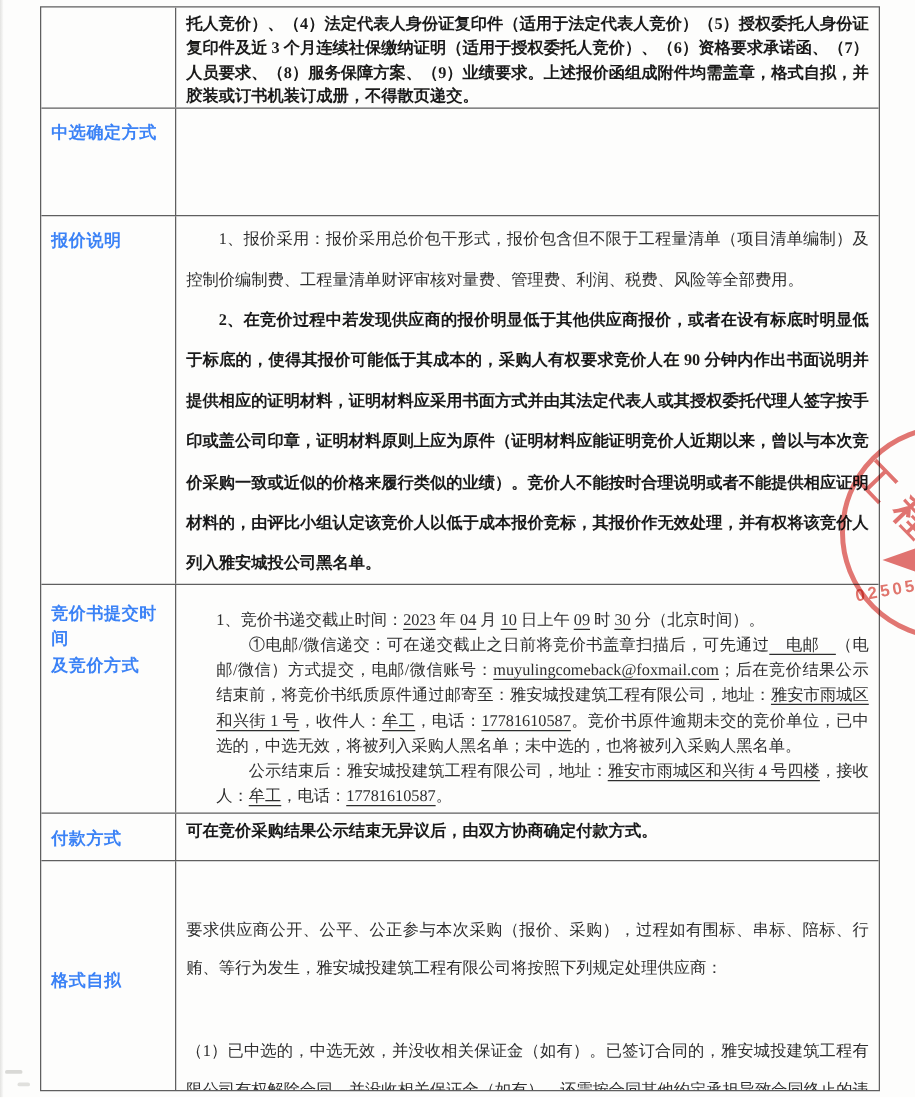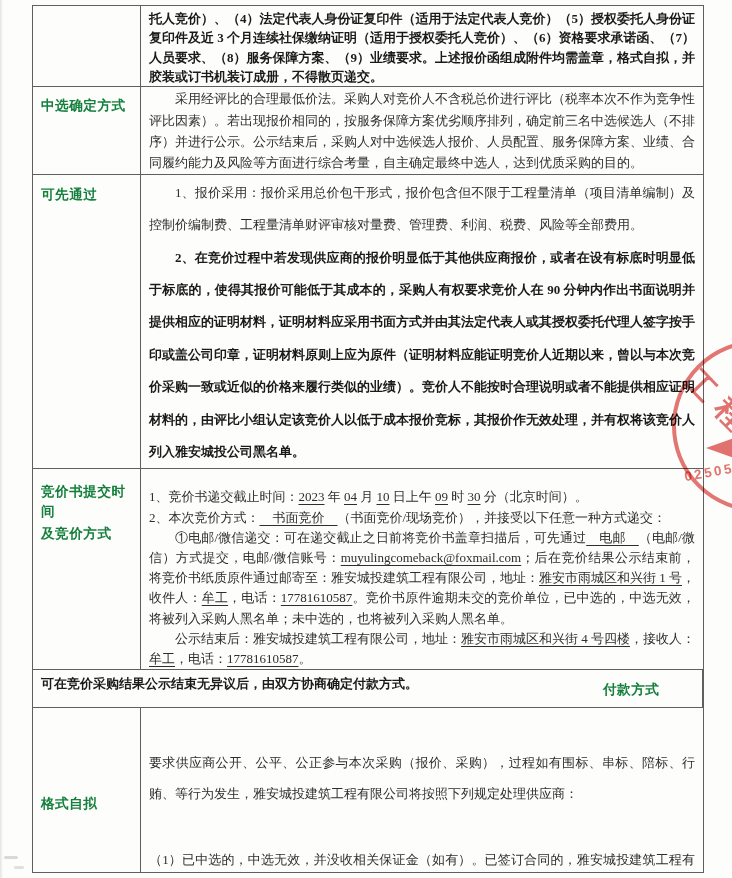--- a/index.html
+++ b/index.html
@@ -28,39 +28,39 @@
     border: 1px solid #5f5f5f;
     overflow: hidden;
     background: transparent;
   }
   .trow { display: flex; width: 100%; border-bottom: 1px solid #5f5f5f; }
   .trow:last-child { border-bottom: none; }
   .cell { min-height: 100%; }
   .cell.label {
     width: 108px; flex: 0 0 108px;
     border-right: 1px solid #5f5f5f;
-    font-weight: 700; color: #15803d;
+    font-weight: 700; color: #3b82f6;
     font-size: 13.6px;
     padding: 6px 2px 4px 8px;
     letter-spacing: 0.5px;
   }
   .cell.content {
     flex: 1 1 auto;
     padding: 0 8px;
     font-size: 13px;
     text-align: justify;
   }
   .cell.content p { text-align: justify; }
   .label-line { line-height: 20px; }
 
   
   .r1 { min-height: 78px; }
   .r2 { min-height: 86px; }
   .r3 { min-height: 294px; }
-  .r4 { min-height: 183px; }
+  .r4 { min-height: 183px; gap: 24px; }
   .r5 { min-height: 38px; }
   .r6 { min-height: 189px; }
 
   .r1 .content { padding-top: 3px; }
   .r2 .content { padding-top: 1px; }
   .r3 .content { padding-top: 2px; }
   .r4 .content { padding-top: 18px; }
   .r5 .content { padding-top: 4px; }
   .r6 .content { padding-top: 4px; }
 
@@ -106,51 +106,47 @@
       <div class="trow r1">
         <div class="cell label"></div>
         <div class="cell content sp-tight">
           <p class="bold"><span>托人竞价）、（4）法定代表人身份证复印件（适用于法定代表人竞价）（5）授权委托人身份证复印件及近 3 个月连续社保缴纳证明（适用于授权委托人竞价）、（6）资格要求承诺函、（7）人员要求、（8）服务保障方案、（9）业绩要求。上述报价函组成附件均需盖章，格式自拟，并胶装或订书机装订成册，不得散页递交。</span></p>
         </div>
       </div>
       <div class="trow r2">
         <div class="cell label">
           <div class="label-line">中选确定方式</div>
         </div>
-        <div class="cell content sp-normal">
-          <p class="ind "><span>采用经评比的合理最低价法。采购人对竞价人不含税总价进行评比（税率本次不作为竞争性评比因素）。若出现报价相同的，按服务保障方案优劣顺序排列，确定前三名中选候选人（不排序）并进行公示。公示结束后，采购人对中选候选人报价、人员配置、服务保障方案、业绩、合同履约能力及风险等方面进行综合考量，自主确定最终中选人，达到优质采购的目的。</span></p>
-        </div>
       </div>
       <div class="trow r3">
         <div class="cell label">
-          <div class="label-line">可先通过</div>
+          <div class="label-line">报价说明</div>
         </div>
         <div class="cell content sp-loose">
           <p class="ind "><span>1、报价采用：报价采用总价包干形式，报价包含但不限于工程量清单（项目清单编制）及控制价编制费、工程量清单财评审核对量费、管理费、利润、税费、风险等全部费用。</span></p>
           <p class="ind bold"><span>2、在竞价过程中若发现供应商的报价明显低于其他供应商报价，或者在设有标底时明显低于标底的，使得其报价可能低于其成本的，采购人有权要求竞价人在 90 分钟内作出书面说明并提供相应的证明材料，证明材料应采用书面方式并由其法定代表人或其授权委托代理人签字按手印或盖公司印章，证明材料原则上应为原件（证明材料应能证明竞价人近期以来，曾以与本次竞价采购一致或近似的价格来履行类似的业绩）。竞价人不能按时合理说明或者不能提供相应证明材料的，由评比小组认定该竞价人以低于成本报价竞标，其报价作无效处理，并有权将该竞价人列入雅安城投公司黑名单。</span></p>
         </div>
       </div>
       <div class="trow r4">
         <div class="cell label">
           <div class="label-line">竞价书提交时间</div>
           <div class="label-line">及竞价方式</div>
         </div>
         <div class="cell content sp-med">
           <p class=""><span>1、竞价书递交截止时间：</span><span class="ul">2023</span><span> 年 </span><span class="ul">04</span><span> 月 </span><span class="ul">10</span><span> 日上午 </span><span class="ul">09</span><span> 时 </span><span class="ul">30</span><span> 分（北京时间）。</span></p>
-          <p class=""><span>2、本次竞价方式：</span><span class="ul">　书面竞价　</span><span>（书面竞价/现场竞价），并接受以下任意一种方式递交：</span></p>
           <p class="ind "><span>①电邮/微信递交：可在递交截止之日前将竞价书盖章扫描后，可先通过</span><span class="ul">　电邮　</span><span>（电邮/微信）方式提交，电邮/微信账号：</span><span class="ul">muyulingcomeback@foxmail.com</span><span>；后在竞价结果公示结束前，将竞价书纸质原件通过邮寄至：雅安城投建筑工程有限公司，地址：</span><span class="ul">雅安市雨城区和兴街 1 号</span><span>，收件人：</span><span class="ul">牟工</span><span>，电话：</span><span class="ul">17781610587</span><span>。竞价书原件逾期未交的竞价单位，已中选的，中选无效，将被列入采购人黑名单；未中选的，也将被列入采购人黑名单。</span></p>
           <p class="ind "><span>公示结束后：雅安城投建筑工程有限公司，地址：</span><span class="ul">雅安市雨城区和兴街 4 号四楼</span><span>，接收人：</span><span class="ul">牟工</span><span>，电话：</span><span class="ul">17781610587</span><span>。</span></p>
         </div>
       </div>
       <div class="trow r5">
+        <div class="cell label">
+          <div class="label-line">付款方式</div>
+        </div>
         <div class="cell content sp-med">
           <p class="bold"><span>可在竞价采购结果公示结束无异议后，由双方协商确定付款方式。</span></p>
-        </div>
-        <div class="cell label">
-          <div class="label-line">付款方式</div>
         </div>
       </div>
       <div class="trow r6">
         <div class="cell label">
           <div class="label-line">格式自拟</div>
         </div>
         <div class="cell content sp-wide">
           <p class=""><span>要求供应商公开、公平、公正参与本次采购（报价、采购），过程如有围标、串标、陪标、行贿、等行为发生，雅安城投建筑工程有限公司将按照下列规定处理供应商：</span></p>
           <p class=""><span>（1）已中选的，中选无效，并没收相关保证金（如有）。已签订合同的，雅安城投建筑工程有限公司有权解除合同，并没收相关保证金（如有），还需按合同其他约定承担导致合同终止的违约责任，同时雅安城投建筑工程有限公司可对违规方单位采取必要措施（包括暂停支付与我司相关合作项目的所有应付账款，或通过司法途径向供方追偿由此造成雅安城投建筑工程有限公司的一切经济</span></p>
         </div>

